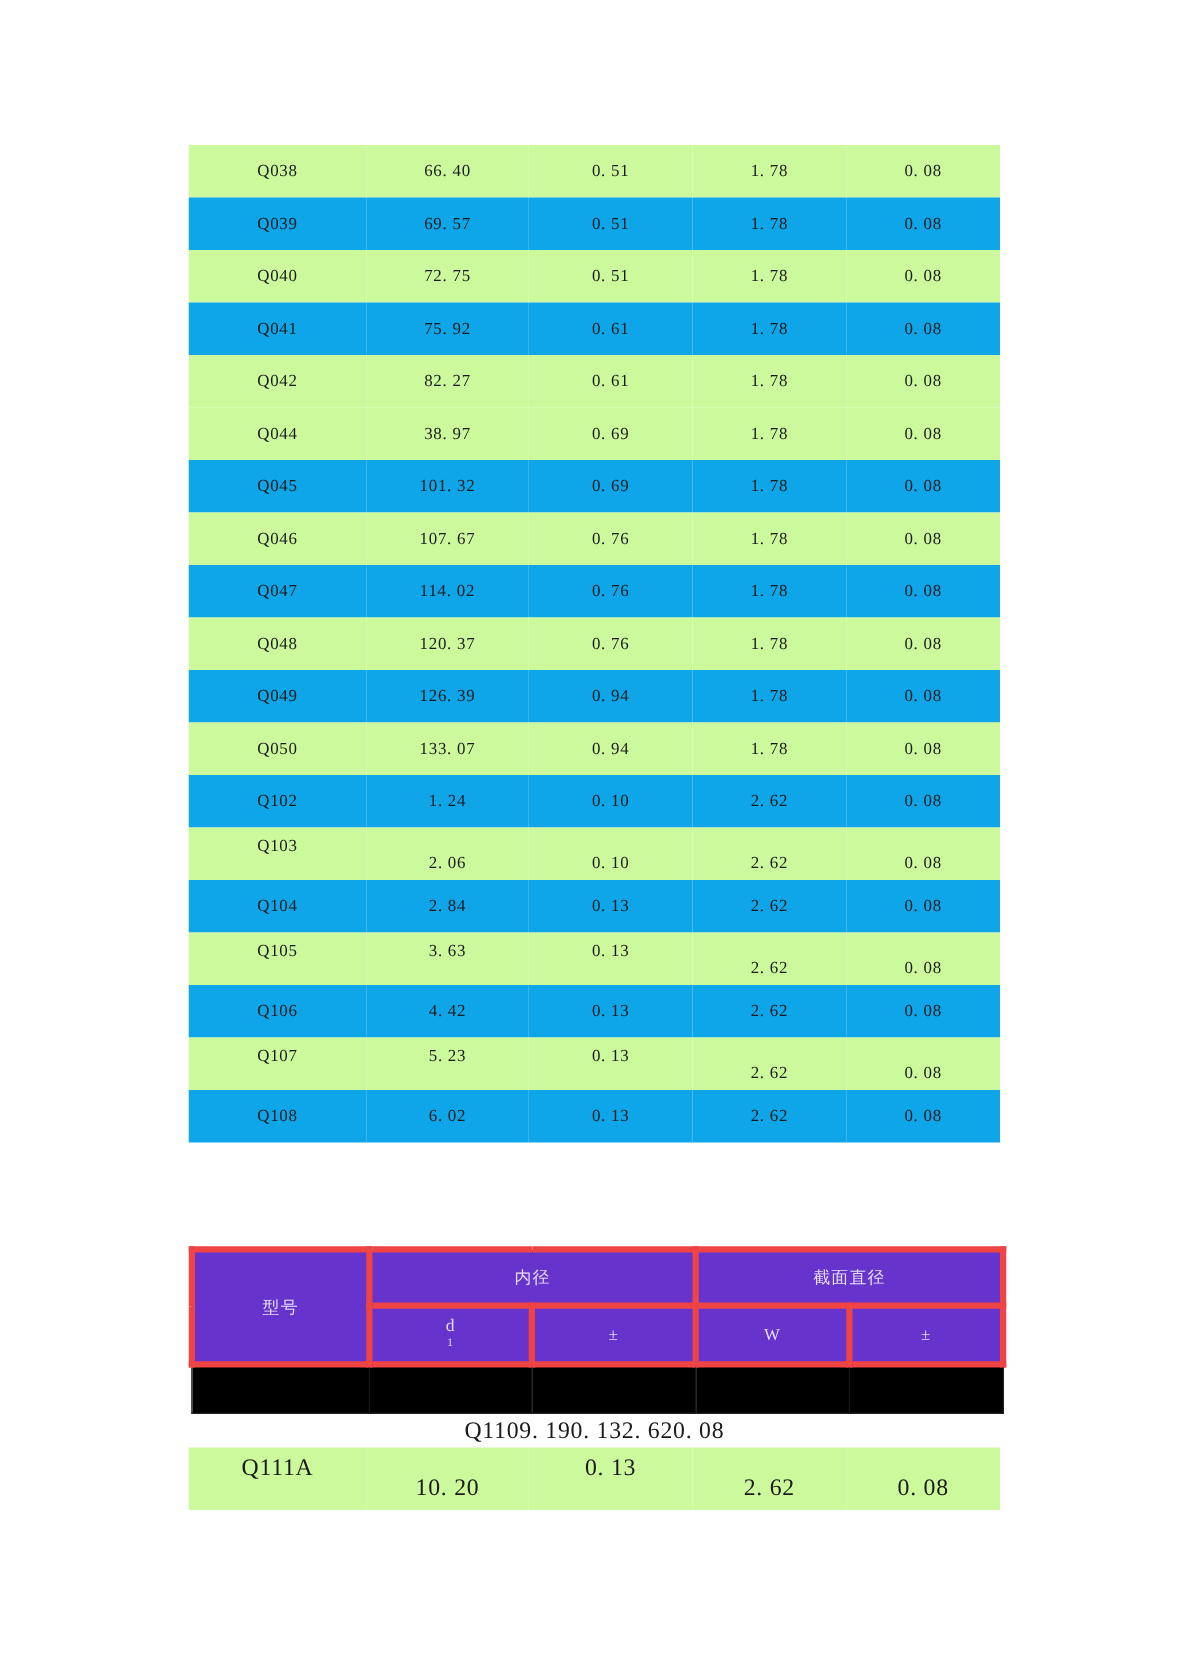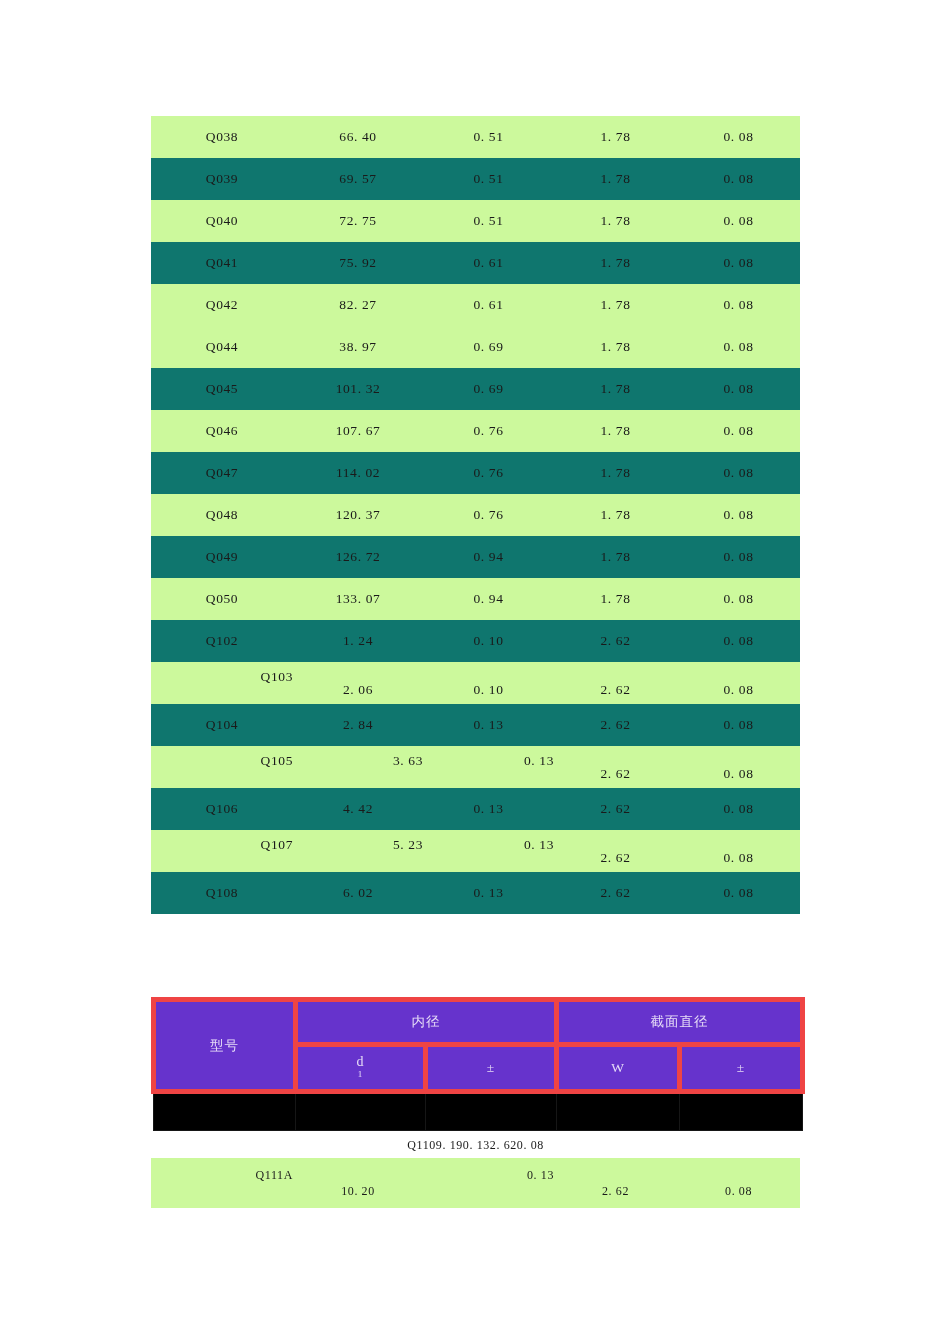--- a/index.html
+++ b/index.html
@@ -37,37 +37,37 @@
     padding: 0;
     margin: 0;
     border: 0;
     font-size: 13.5px;
     color: #1a1a1a;
     text-align: center;
     vertical-align: middle;
     letter-spacing: 0.6px;
   }
   .row-green  { background: #ccf99c; }
-  .row-cream  { background: #0f766e; }
+  .row-cream  { background: #0ea5e9; }
   .row-white  { background: #ffffff; }
 
   .c-model { width: 142px; }
   .c-id    { width: 130px; }
   .c-idtol { width: 131px; }
   .c-w     { width: 123px; }
   .c-wtol  { width: 123px; }
 
   .cell {
     height: 42px;
     line-height: 42px;
     display: block;
     white-space: nowrap;
   }
   
-  .cell.up   { line-height: 30px; height: 42px; text-align: right; }
+  .cell.up   { line-height: 30px; height: 42px; }
   .cell.down { line-height: 56px; height: 42px; }
 
   .row-tall .cell        { height: 50px; line-height: 50px; }
   .row-tall .cell.up     { line-height: 34px; font-family: Liberation Serif, serif; }
   .row-tall .cell.down   { line-height: 66px; }
 
   
   .header-table {
     position: absolute;
     left: 151px;
@@ -111,21 +111,21 @@
     left: 151px;
     top: 1132px;
     width: 649px;
     border-collapse: collapse;
     table-layout: fixed;
   }
   .tail-table td {
     padding: 0;
     margin: 0;
     border: 0;
-    font-size: 12px;
+    font-size: 19px;
     color: #1a1a1a;
     text-align: center;
     vertical-align: middle;
     letter-spacing: 0.6px;
   }
   .merged-text {
     text-align: left;
     padding-left: 48px;
     height: 26px;
     line-height: 26px;
@@ -314,21 +314,21 @@
           </td>
           <td>
             <span class="cell">0. 08</span>
           </td>
         </tr>
         <tr class="row-cream">
           <td>
             <span class="cell">Q049</span>
           </td>
           <td>
-            <span class="cell">126. 72</span>
+            <span class="cell">126. 39</span>
           </td>
           <td>
             <span class="cell">0. 94</span>
           </td>
           <td>
             <span class="cell">1. 78</span>
           </td>
           <td>
             <span class="cell">0. 08</span>
           </td>

